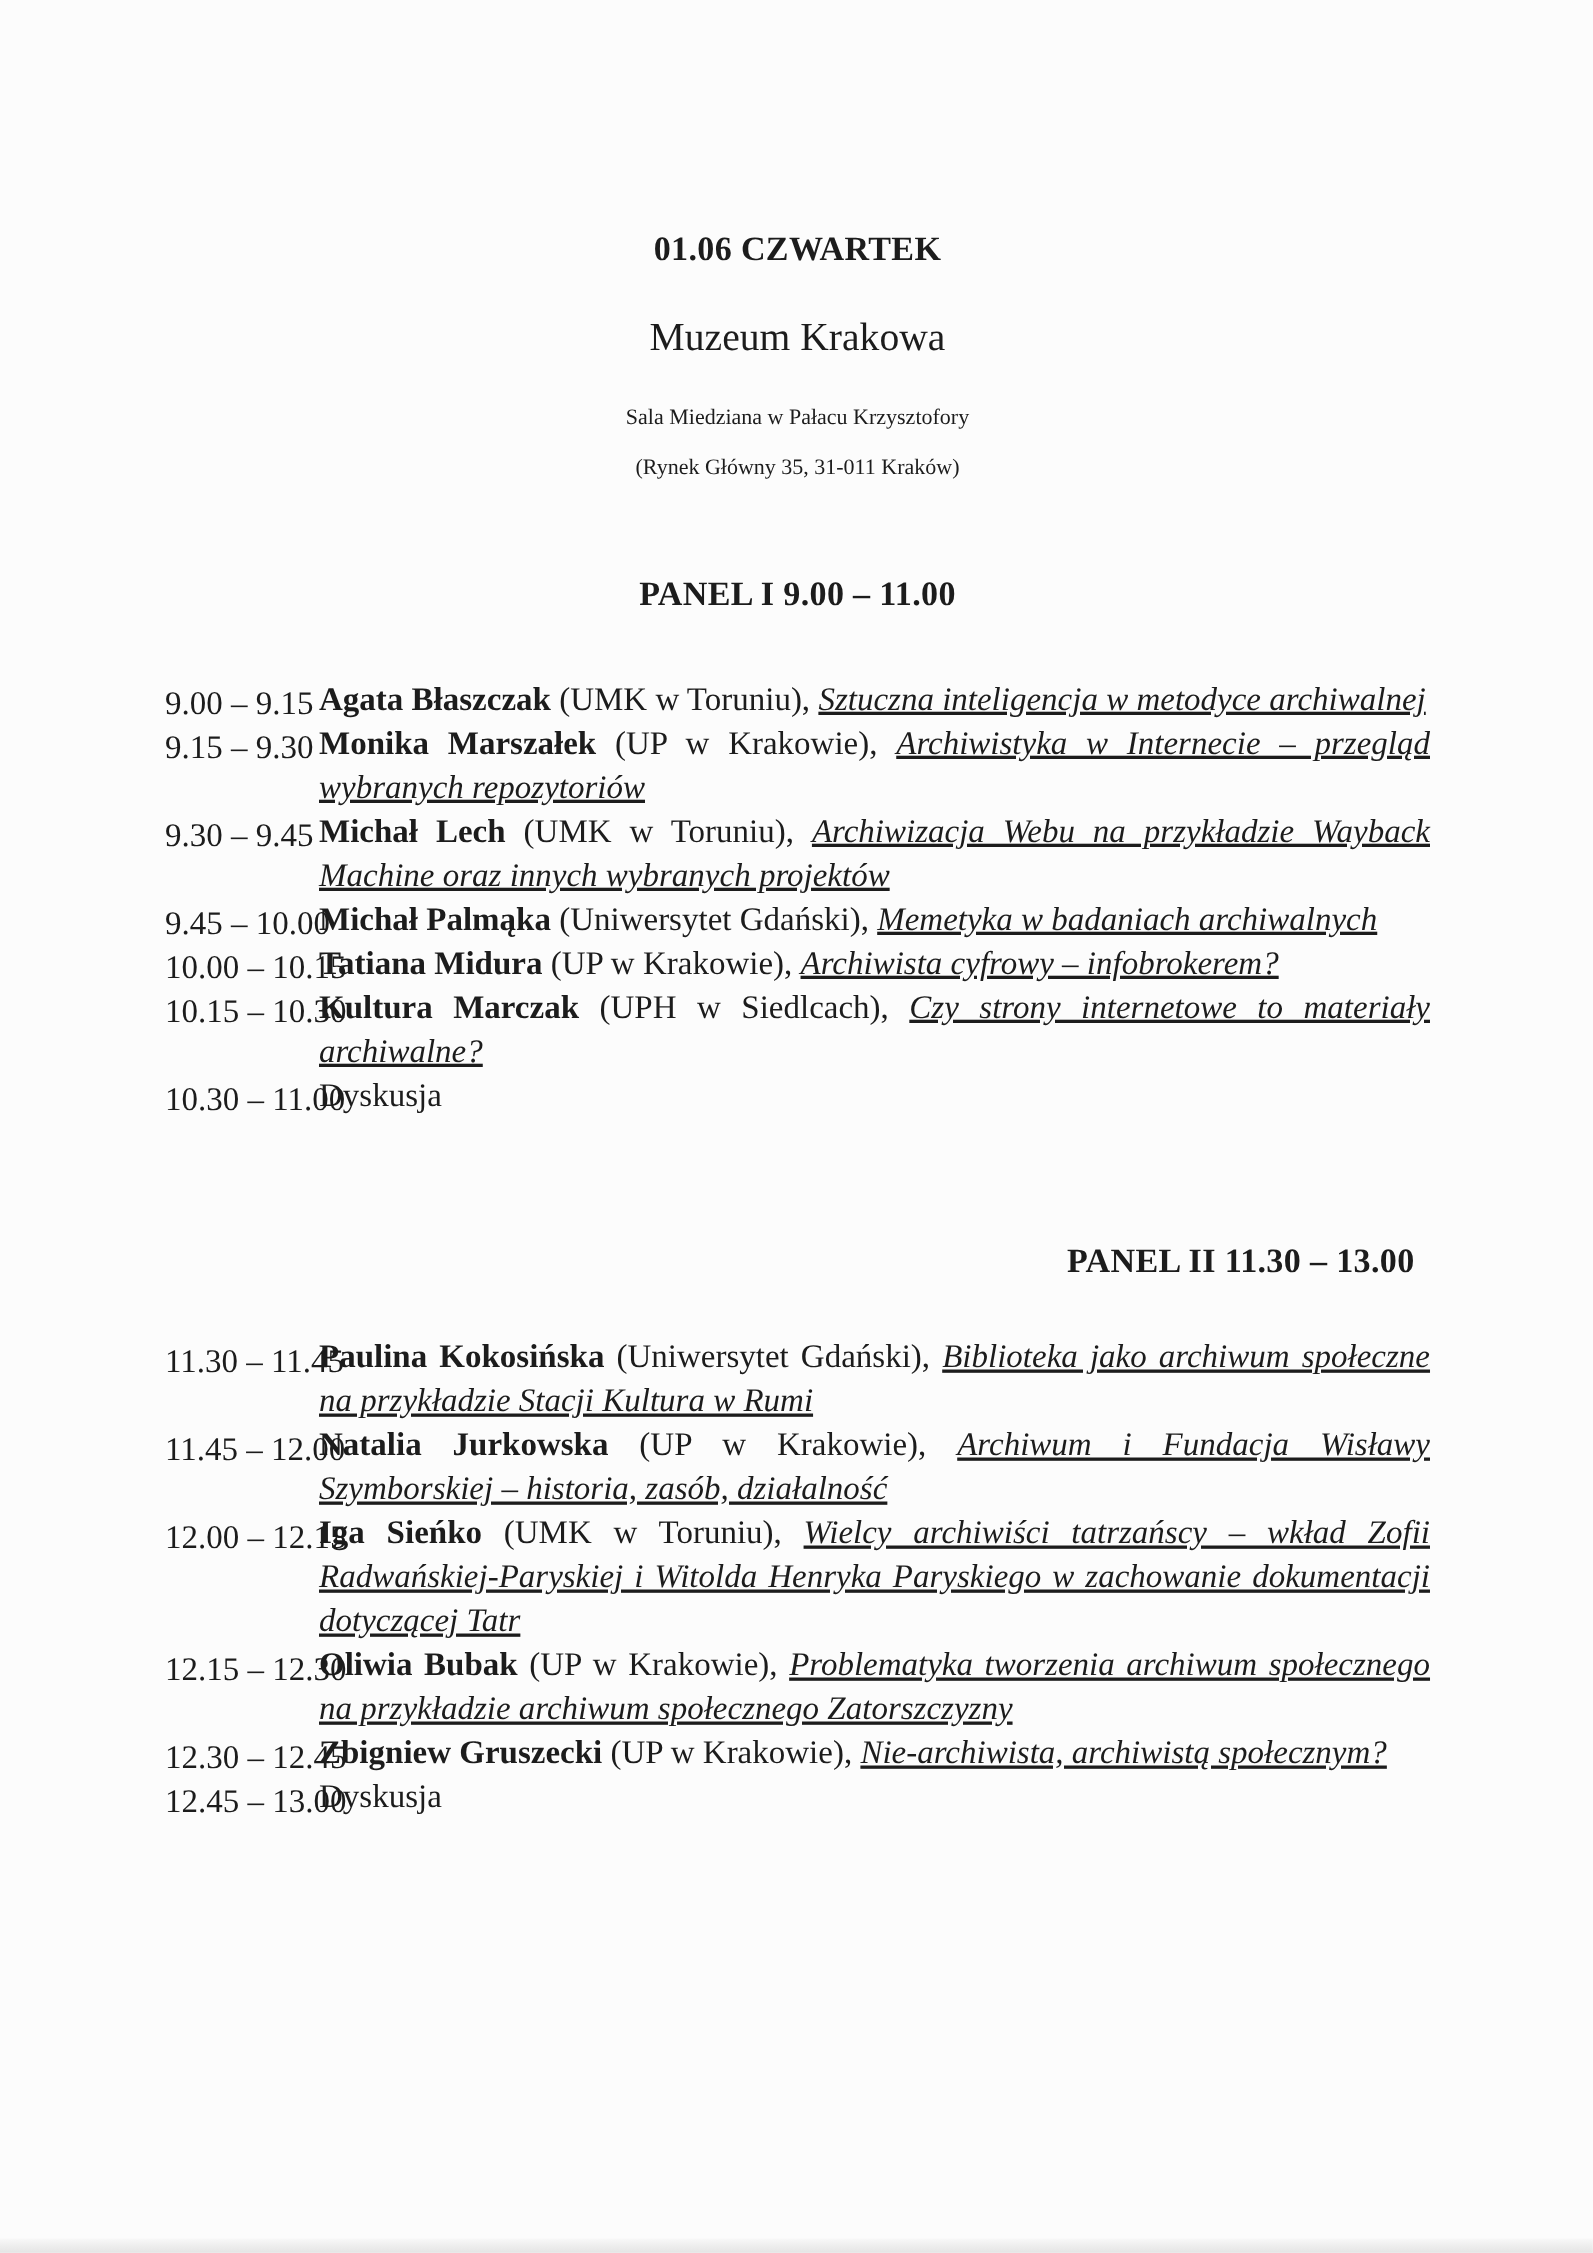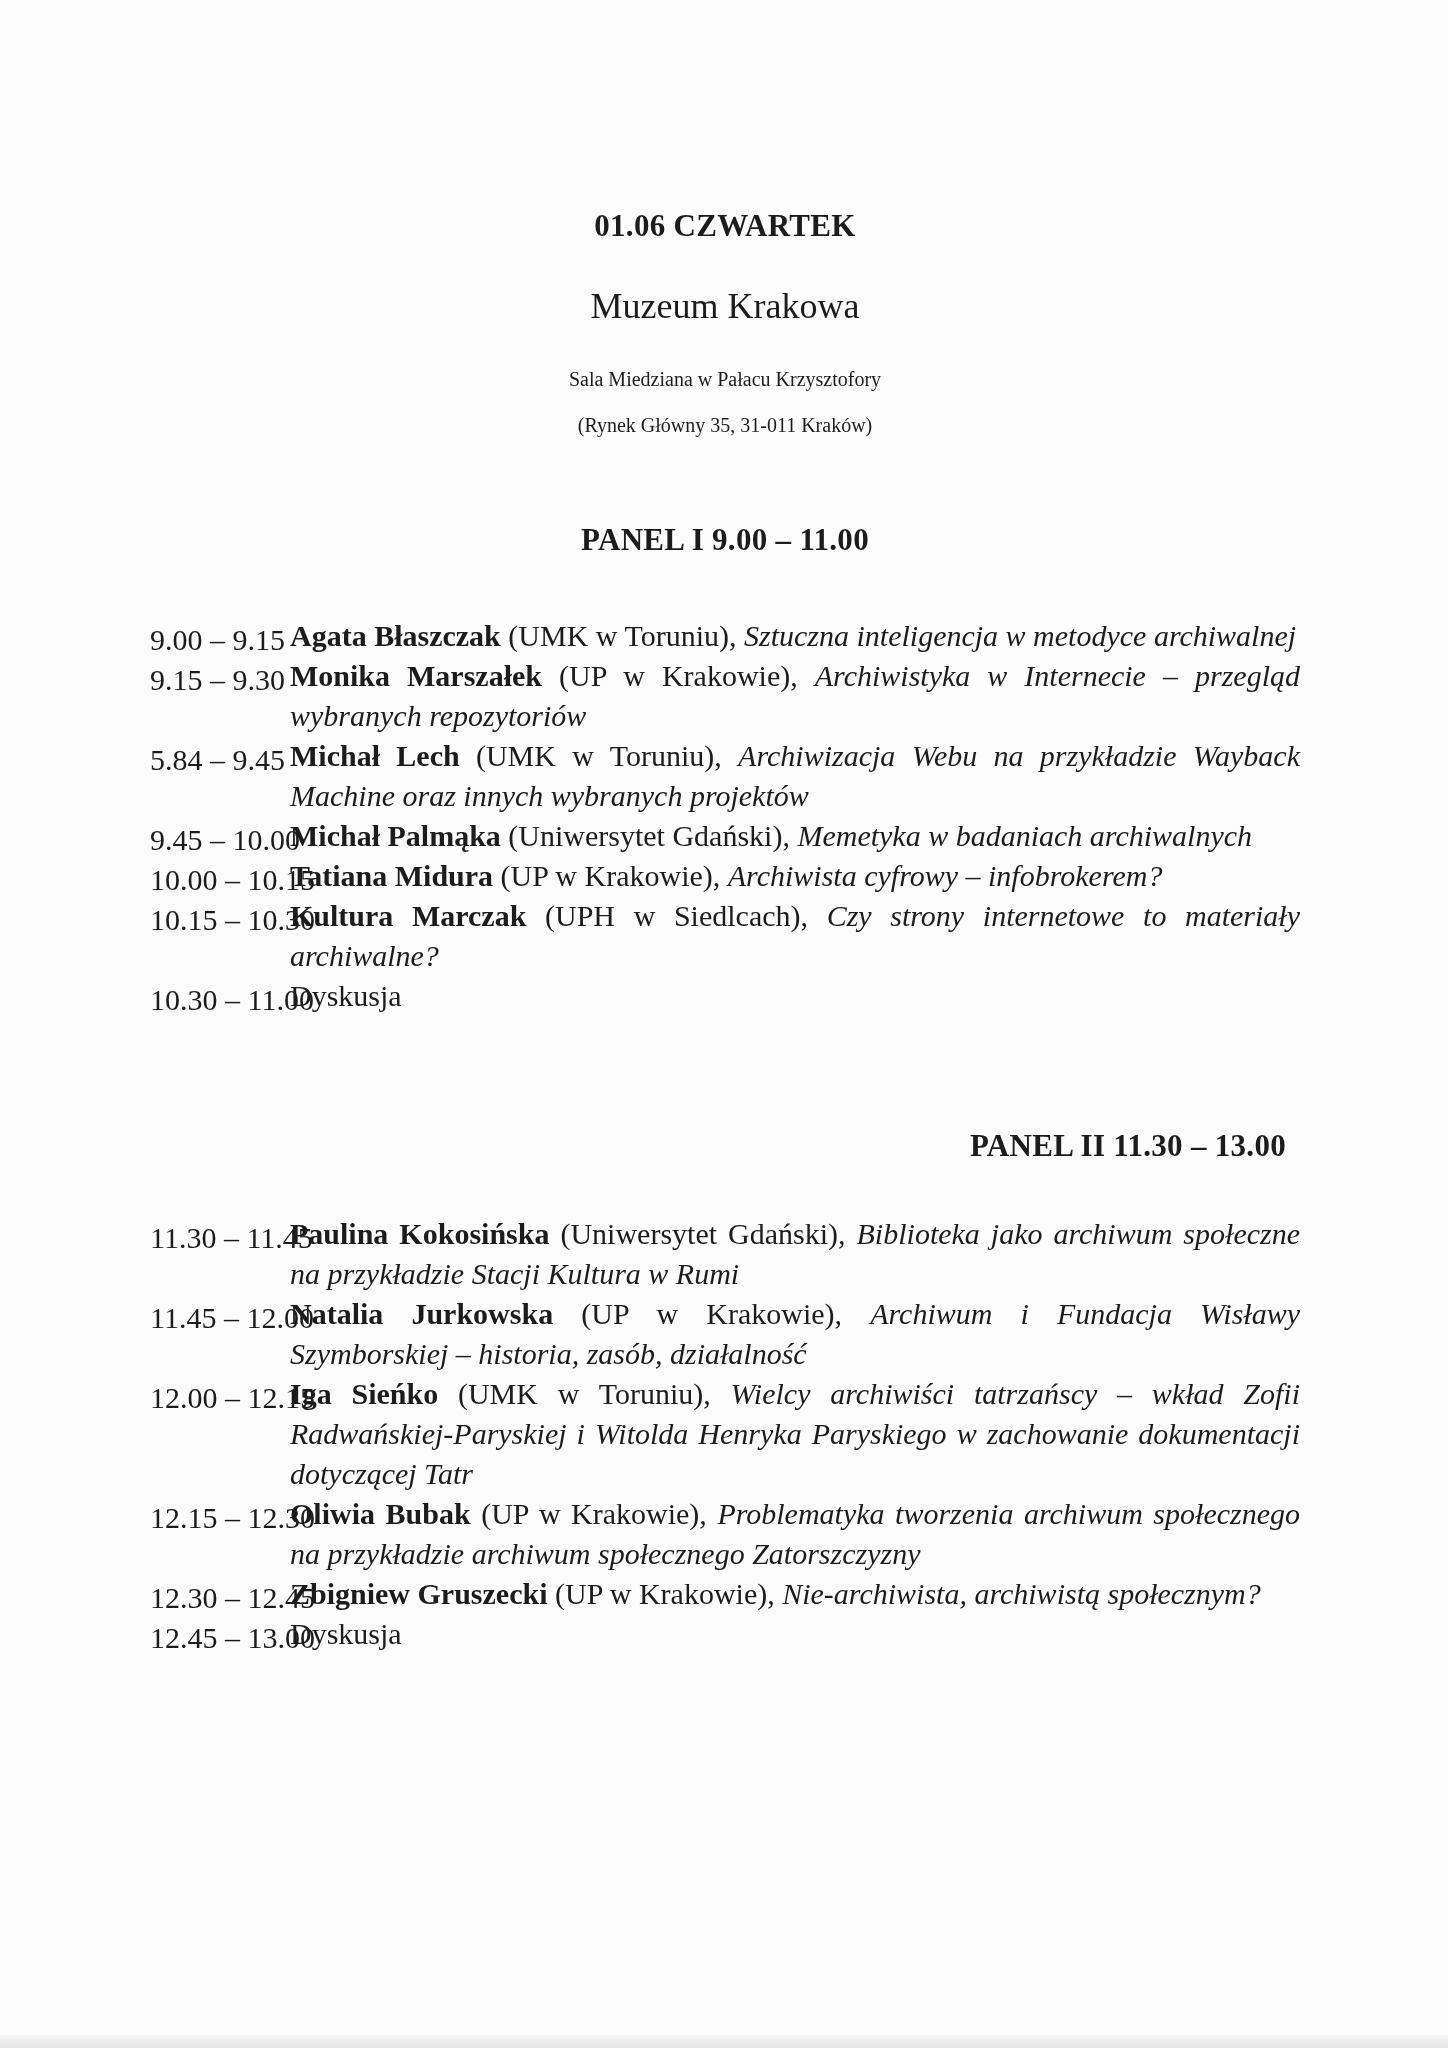--- a/index.html
+++ b/index.html
@@ -53,21 +53,21 @@
     position: absolute;
     left: 0;
     top: 4px;
     white-space: nowrap;
   }
   .desc {
     margin: 0;
     text-align: justify;
   }
   .b { font-weight: bold; }
-  .i { font-style: italic; }
+  .i { font-style: italic; text-decoration: underline; }
   .coffee-break {
     font-size: 30px;
     line-height: 40px;
     margin: 78px 0 0 0;
     letter-spacing: 0.2px;
   }
   .bottom-edge {
     position: absolute;
     left: 0;
     bottom: 0;
@@ -95,21 +95,21 @@
   <div class="schedule">
     <div class="row">
       <span class="time">9.00 – 9.15</span>
       <p class="desc"><span class="b">Agata Błaszczak</span><span> (UMK w Toruniu), </span><span class="i">Sztuczna inteligencja w metodyce archiwalnej</span></p>
     </div>
     <div class="row">
       <span class="time">9.15 – 9.30</span>
       <p class="desc"><span class="b">Monika Marszałek</span><span> (UP w Krakowie), </span><span class="i">Archiwistyka w Internecie – przegląd wybranych repozytoriów</span></p>
     </div>
     <div class="row">
-      <span class="time">5.84 – 9.45</span>
+      <span class="time">9.30 – 9.45</span>
       <p class="desc"><span class="b">Michał Lech</span><span> (UMK w Toruniu), </span><span class="i">Archiwizacja Webu na przykładzie Wayback Machine oraz innych wybranych projektów</span></p>
     </div>
     <div class="row">
       <span class="time">9.45 – 10.00</span>
       <p class="desc"><span class="b">Michał Palmąka</span><span> (Uniwersytet Gdański), </span><span class="i">Memetyka w badaniach archiwalnych</span></p>
     </div>
     <div class="row">
       <span class="time">10.00 – 10.15</span>
       <p class="desc"><span class="b">Tatiana Midura</span><span> (UP w Krakowie), </span><span class="i">Archiwista cyfrowy – infobrokerem?</span></p>
     </div>

